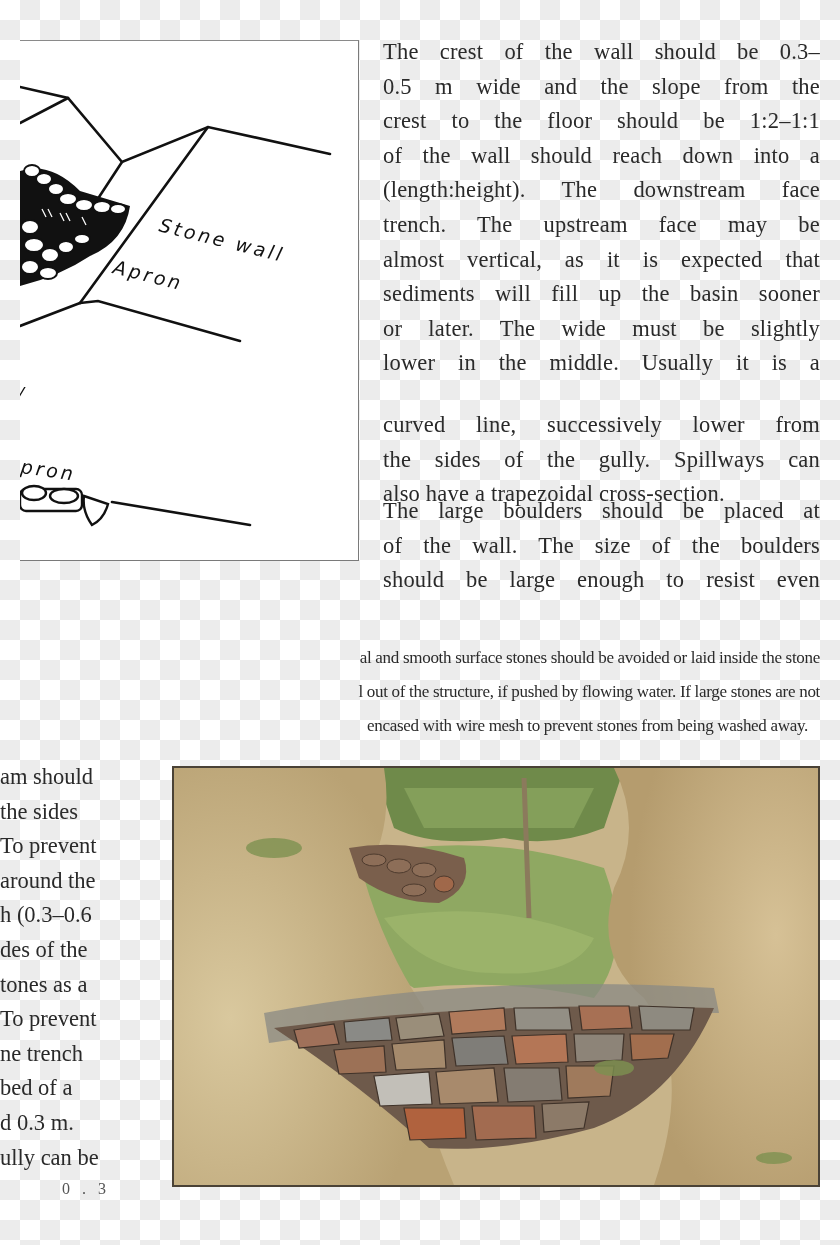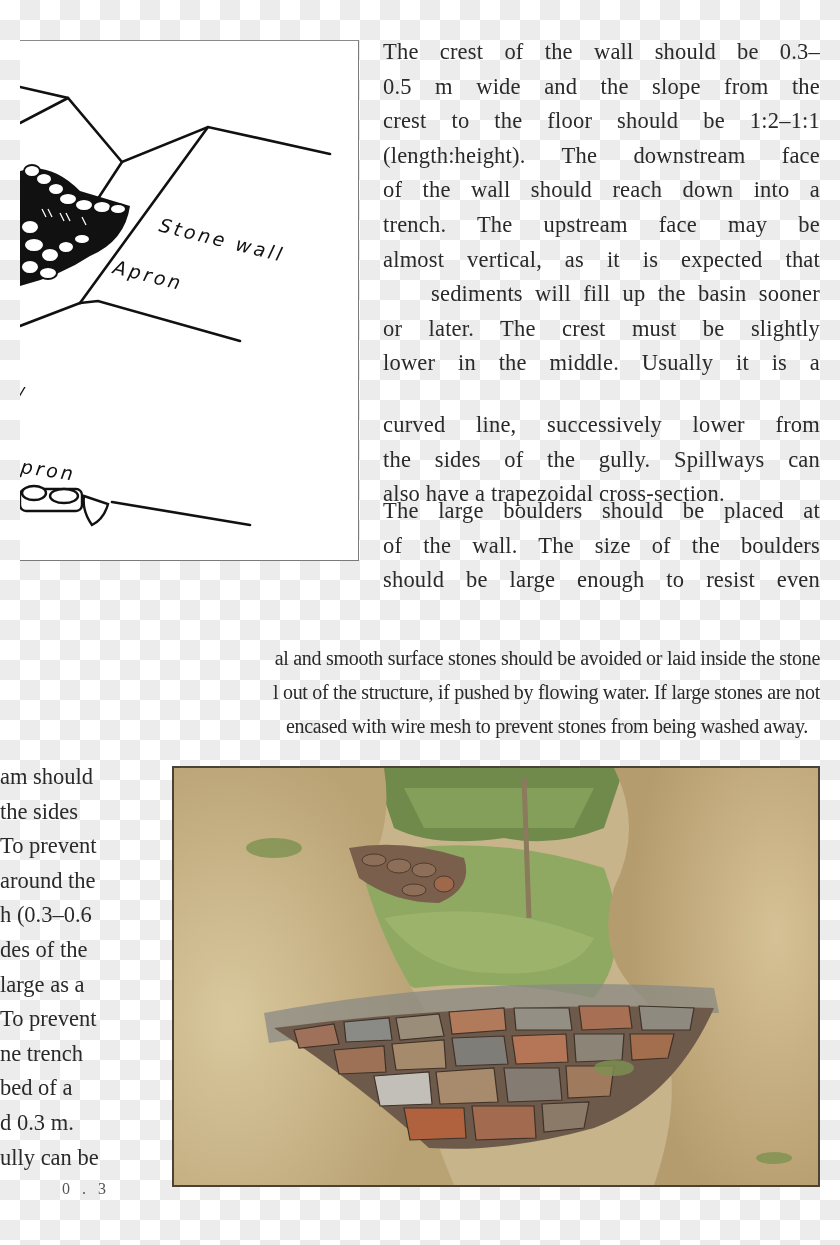--- a/index.html
+++ b/index.html
@@ -27,21 +27,21 @@
     .col-right {
       position: absolute; left: 383px; width: 437px;
       font-size: 22.5px; line-height: 34.6px;
       text-align: justify; text-align-last: justify;
       letter-spacing: 0.2px;
     }
     .col-right .line { display: block; white-space: nowrap; text-align: justify; text-align-last: justify; }
     .line-last { text-align-last: left !important; }
     .full {
       position: absolute; left: 0; width: 820px;
-      font-size: 20px; line-height: 34px;
+      font-size: 17px; line-height: 34px;
       overflow: hidden;
     }
     .full .line { display: block; white-space: nowrap; text-align: right; letter-spacing: -0.3px; transform-origin: right center; }
     .left-col {
       position: absolute; left: 0; width: 142px;
       font-size: 22.5px; line-height: 34.6px;
       overflow: hidden;
     }
     .left-col .line { display: block; white-space: nowrap; }
     .photo {
@@ -106,26 +106,26 @@
       <text x="0" y="432" transform="rotate(8 0 432)">pron</text>
       <text x="-4" y="355" font-size="16">y</text>
     </g>
   </svg>
 </div>
 
 <div class="col-right" style="top: 35px;">
   <span class="line" style="word-spacing: 0px;">The crest of the wall should be 0.3–</span>
   <span class="line" style="word-spacing: 0px;">0.5 m wide and the slope from the</span>
   <span class="line" style="word-spacing: 0px;">crest to the floor should be 1:2–1:1</span>
+  <span class="line" style="word-spacing: 0px;">of the wall should reach down into a</span>
   <span class="line" style="word-spacing: 0px;">(length:height). The downstream face</span>
-  <span class="line" style="word-spacing: 0px;">of the wall should reach down into a</span>
   <span class="line" style="word-spacing: 0px;">trench. The upstream face may be</span>
   <span class="line" style="word-spacing: 0px;">almost vertical, as it is expected that</span>
-  <span class="line" style="word-spacing: 0px; margin-left: 48px;">sediments will fill up the basin sooner</span>
-  <span class="line" style="word-spacing: 0px;">or later. The crest must be slightly</span>
+  <span class="line" style="word-spacing: 0px;">sediments will fill up the basin sooner</span>
+  <span class="line" style="word-spacing: 0px;">or later. The wide must be slightly</span>
   <span class="line" style="word-spacing: 0px;">lower in the middle. Usually it is a</span>
   <span class="line" style="word-spacing: 0px; margin-top: 27px;">curved line, successively lower from</span>
   <span class="line" style="word-spacing: 0px;">the sides of the gully. Spillways can</span>
   <span class="line line-last">also have a trapezoidal cross-section.</span>
 </div>
 
 <div class="col-right" style="top: 494px;">
   <span class="line" style="word-spacing: 0px;">The large boulders should be placed at</span>
   <span class="line" style="word-spacing: 0px;">of the wall. The size of the boulders</span>
   <span class="line" style="word-spacing: 0px;">should be large enough to resist even</span>
@@ -137,21 +137,21 @@
   <span class="line" style="padding-right: 12px; display: block;">encased with wire mesh to prevent stones from being washed away.</span>
 </div>
 
 <div class="left-col" style="top: 760px;">
   <span class="line">am should</span>
   <span class="line">the sides</span>
   <span class="line">To prevent</span>
   <span class="line">around the</span>
   <span class="line">h (0.3–0.6</span>
   <span class="line">des of the</span>
-  <span class="line">large as a</span>
+  <span class="line">tones as a</span>
   <span class="line">To prevent</span>
   <span class="line">ne  trench</span>
   <span class="line">bed of a</span>
   <span class="line">d  0.3  m.</span>
   <span class="line">ully can be</span>
 </div>
 
 <div class="photo">
   <svg width="644" height="417" viewBox="0 0 644 417">
     <defs>

